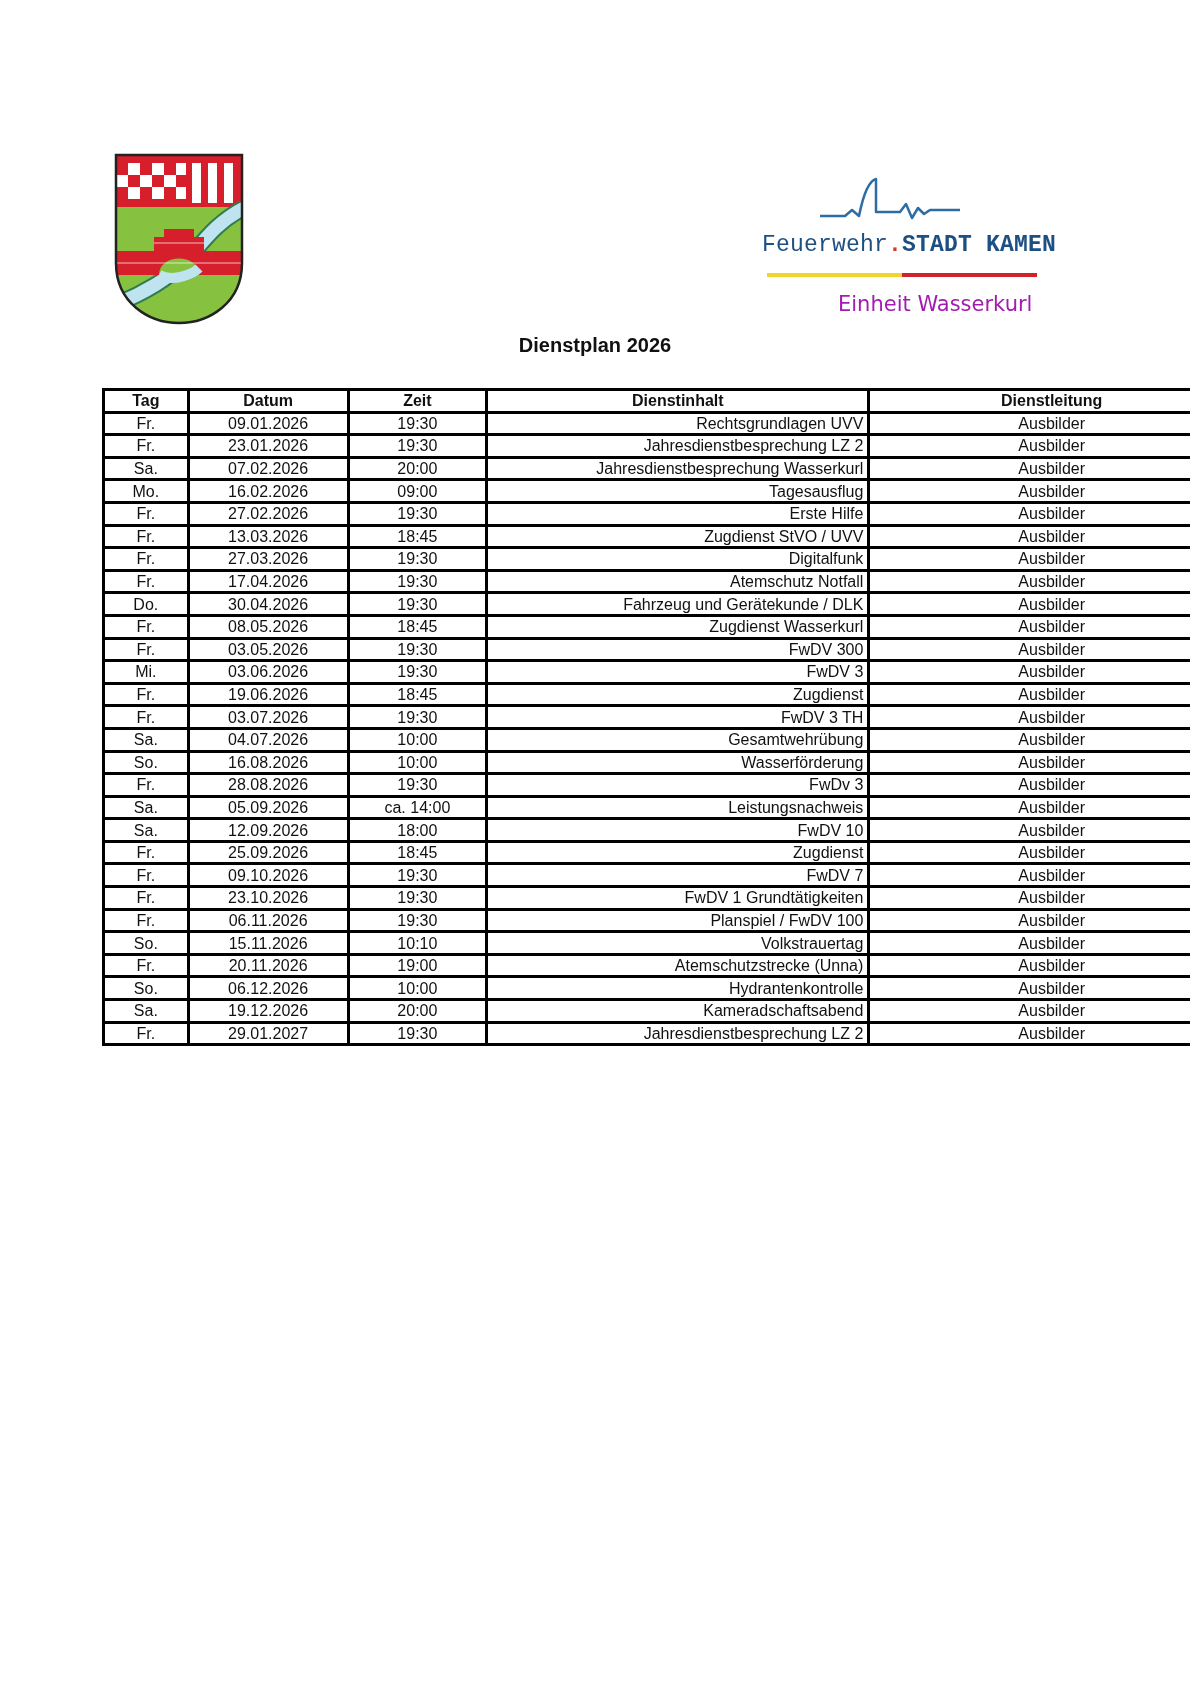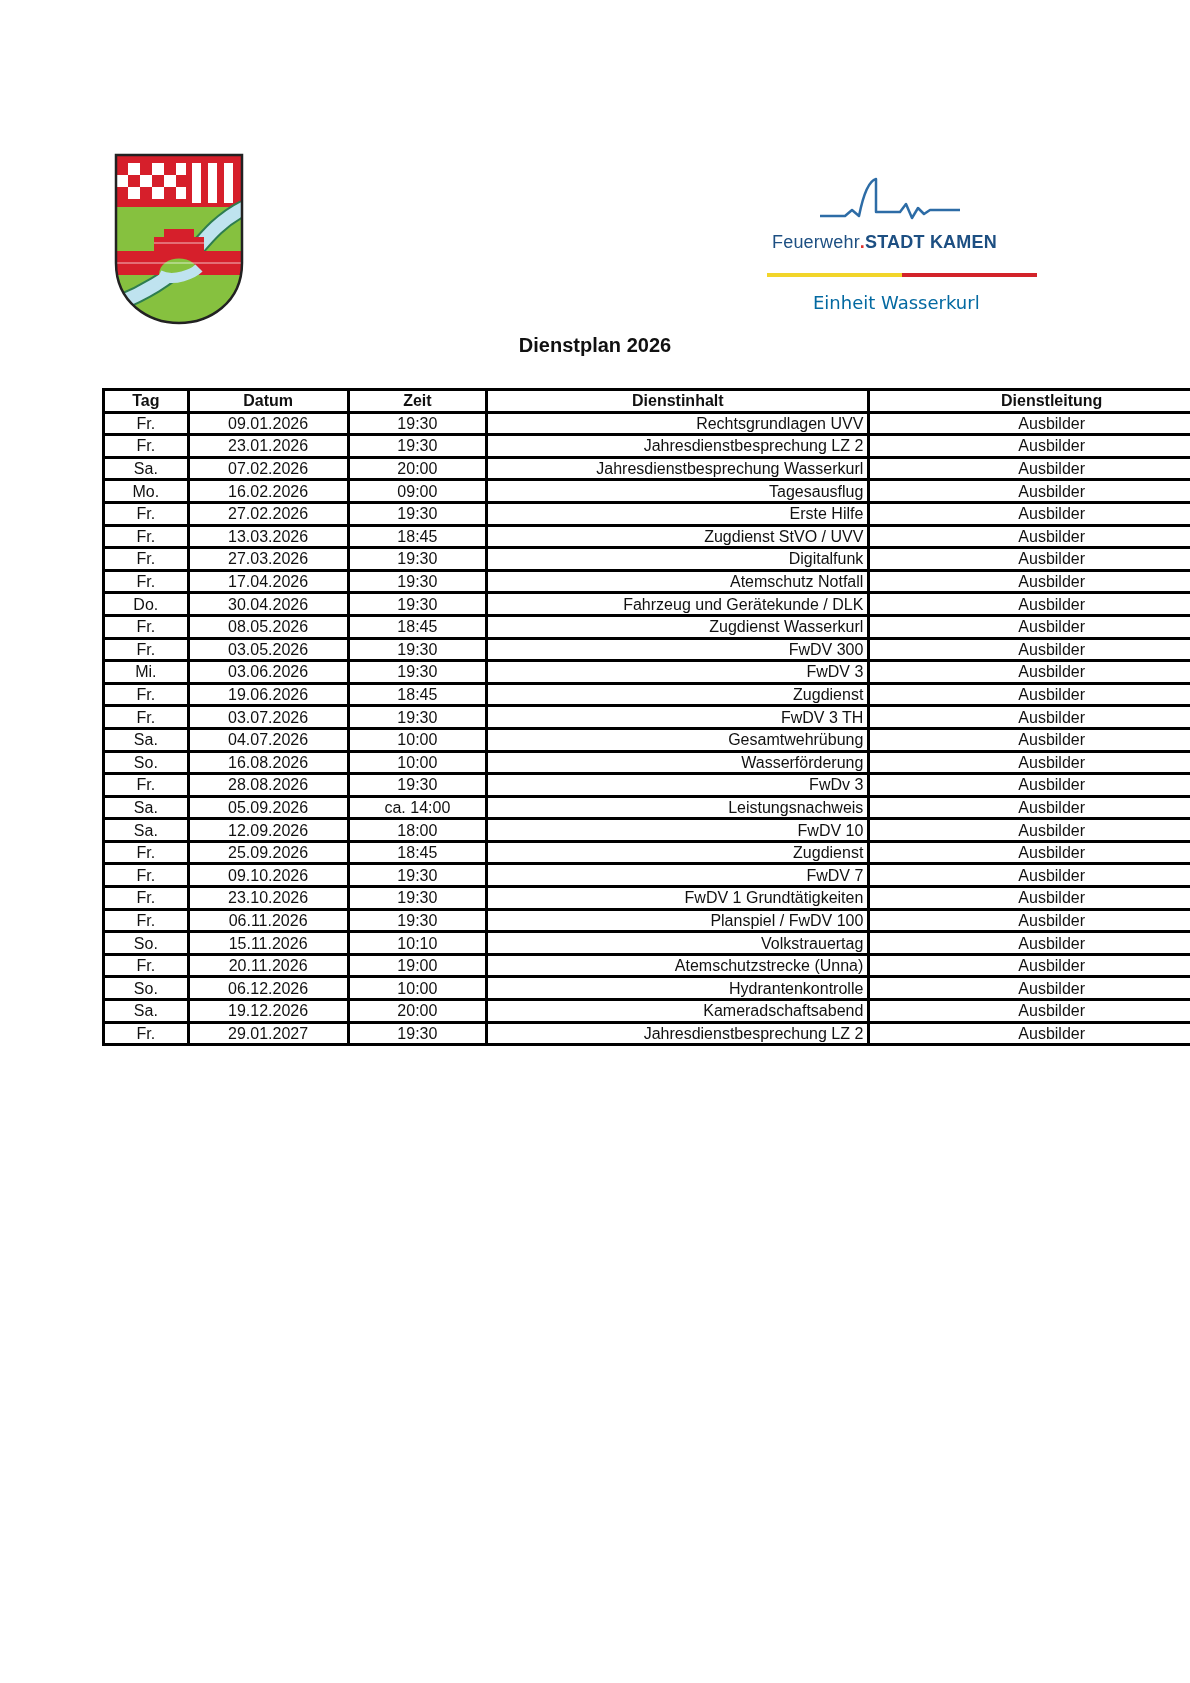--- a/index.html
+++ b/index.html
@@ -1,26 +1,26 @@
 <!DOCTYPE html>
 <html><head>
 <meta charset="utf-8">
 <style>
   html, body { margin: 0; padding: 0; background: #ffffff; }
   body { width: 1190px; height: 1683px; position: relative; font-family: "Liberation Sans", sans-serif; color: #111; overflow: hidden; }
   .crest { position: absolute; left: 114px; top: 153px; width: 130px; height: 172px; }
   .logo { position: absolute; left: 760px; top: 176px; width: 290px; height: 145px; }
   .logo-line { position: absolute; left: 50px; top: 0; }
-  .logo-main { position: absolute; left: 12px; top: 56px; font-family: Liberation Sans, sans-serif; font-size: 18px; color: #1d4f82; white-space: nowrap; letter-spacing: 0.2px; }
+  .logo-main { position: absolute; left: 2px; top: 56px; font-family: Liberation Mono, monospace; font-size: 23px; color: #1d4f82; white-space: nowrap; letter-spacing: 0.2px; }
   .logo-main .dot { color: #e0322d; font-weight: bold; }
   .logo-main .bold { font-weight: bold; color: #1d4f82; }
   .logo-bar { position: absolute; left: 7px; top: 97px; width: 270px; height: 4px; display: flex; }
   .logo-bar .y { flex: 1; background: #f2d52a; }
   .logo-bar .r { flex: 1; background: #d3232a; }
-  .logo-sub { position: absolute; left: 53px; top: 116px; font-family: "DejaVu Sans", sans-serif; font-size: 18px; color: #0369a1; white-space: nowrap; }
+  .logo-sub { position: absolute; left: 78px; top: 116px; font-family: "DejaVu Sans", sans-serif; font-size: 21px; color: #a21caf; white-space: nowrap; }
   .title { position: absolute; left: 0; width: 1190px; top: 334px; text-align: center; font-size: 20px; font-weight: bold; }
   table.plan { position: absolute; left: 102px; top: 388px; width: 1134px; border-collapse: collapse; border: 3px solid #000; font-size: 16px; }
   table.plan th, table.plan td { border: 3px solid #000; height: 19.6px; padding: 0 4px; line-height: 19px; }
   table.plan th { font-weight: bold; text-align: center; }
   td.c { text-align: center; }
   td.l { text-align: right; }
   col.tag { width: 72px; } col.datum { width: 136px; } col.zeit { width: 118px; } col.inhalt { width: 325px; } col.leit { width: 311px; }
 </style>
 </head>
 <body>

